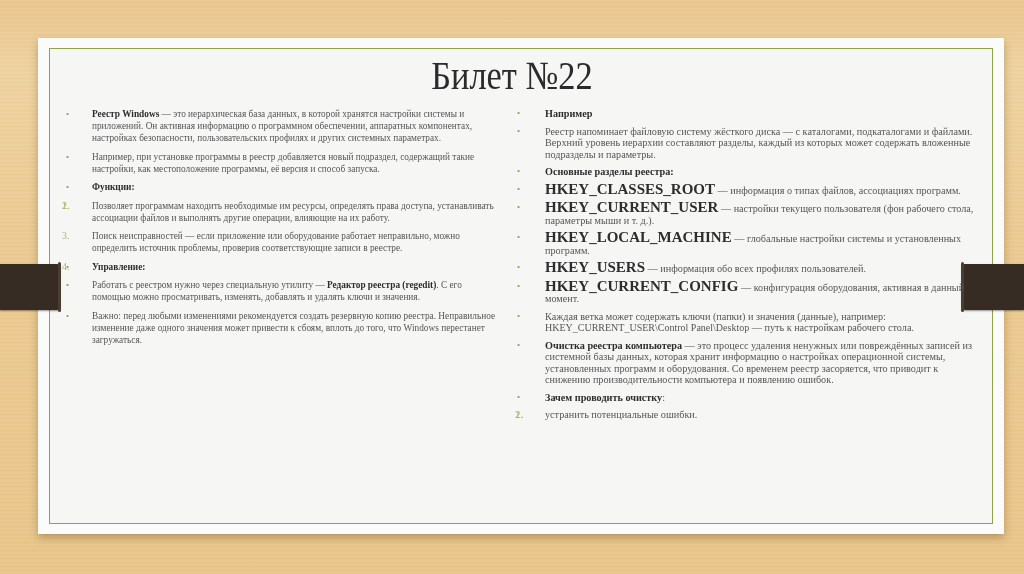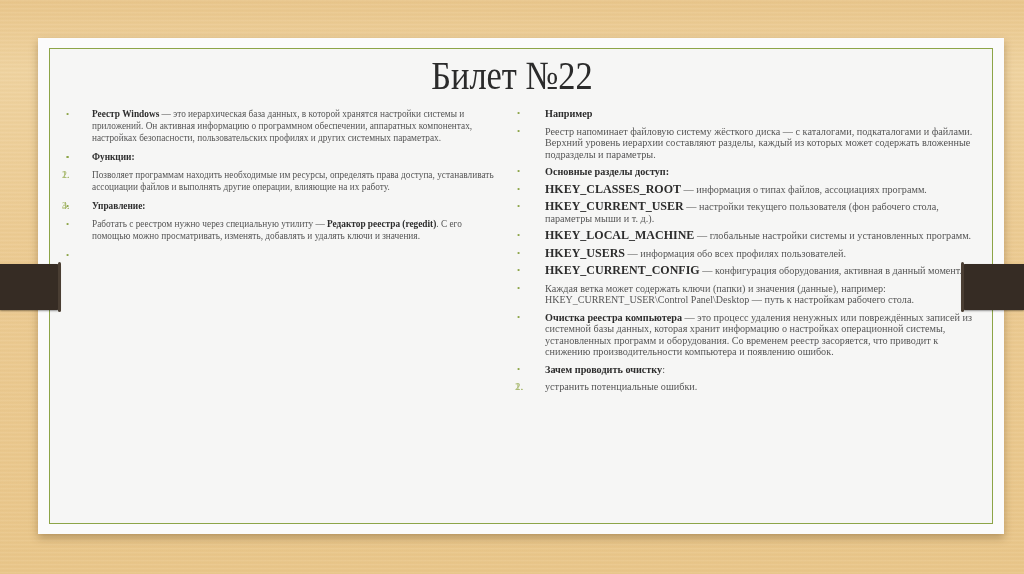--- a/index.html
+++ b/index.html
@@ -48,84 +48,87 @@
     .col.right { left: 512px; width: 462px; font-size: 10.2px; line-height: 11.5px; }
     .item { position: relative; padding-left: 30px; margin-bottom: 6.5px; }
     .col.right .item { padding-left: 33px; margin-bottom: 6px; }
     .marker {
       position: absolute; left: 4px; top: 0; color: #8da548; font-size: 9px;
     }
     .col.right .marker { left: 5px; }
     .marker.num { color: #a7b86d; font-size: 10px; left: 0; }
     .col.right .marker.num { left: 3px; font-size: 11px; }
     .b { font-weight: bold; color: #2d2d2d; }
-    .key { font-weight: bold; color: #2d2d2d; font-size: 12px; }
+    .key { font-weight: bold; color: #2d2d2d; font-size: 15px; }
     .mono-path { font-size: 10px; color: #555; }
   </style>
 </head>
 <body>
 
 <div class="bg-grain"></div>
 <div class="card"></div>
 <div class="frame"></div>
 <div class="tab left"></div>
 <div class="tab right"></div>
 
 <div class="title">Билет №22</div>
 
 <div class="col left">
   <div class="item">
     <span class="marker">•</span>
     <span class="b">Реестр Windows</span><span> — это иерархическая база данных, в которой хранятся настройки системы и приложений. Он активная информацию о программном обеспечении, аппаратных компонентах, настройках безопасности, пользовательских профилях и других системных параметрах.</span>
   </div>
   <div class="item">
     <span class="marker">•</span>
+    <span>Например, при установке программы в реестр добавляется новый подраздел, содержащий такие настройки, как местоположение программы, её версия и способ запуска.</span>
   </div>
   <div class="item">
     <span class="marker">•</span>
     <span class="b">Функции:</span>
   </div>
   <div class="item">
     <span class="marker num">1.</span>
   </div>
   <div class="item">
     <span class="marker num">2.</span>
     <span>Позволяет программам находить необходимые им ресурсы, определять права доступа, устанавливать ассоциации файлов и выполнять другие операции, влияющие на их работу.</span>
   </div>
   <div class="item">
     <span class="marker num">3.</span>
+    <span>Поиск неисправностей — если приложение или оборудование работает неправильно, можно определить источник проблемы, проверив соответствующие записи в реестре.</span>
   </div>
   <div class="item">
     <span class="marker num">4.</span>
   </div>
   <div class="item">
     <span class="marker">•</span>
     <span class="b">Управление:</span>
   </div>
   <div class="item">
     <span class="marker">•</span>
     <span>Работать с реестром нужно через специальную утилиту — </span><span class="b">Редактор реестра (regedit)</span><span>. С его помощью можно просматривать, изменять, добавлять и удалять ключи и значения.</span>
   </div>
   <div class="item">
     <span class="marker">•</span>
+    <span>Важно: перед любыми изменениями рекомендуется создать резервную копию реестра. Неправильное изменение даже одного значения может привести к сбоям, вплоть до того, что Windows перестанет загружаться.</span>
   </div>
 </div>
 
 <div class="col right">
   <div class="item">
     <span class="marker">•</span>
     <span class="b">Например</span>
   </div>
   <div class="item">
     <span class="marker">•</span>
     <span>Реестр напоминает файловую систему жёсткого диска — с каталогами, подкаталогами и файлами. Верхний уровень иерархии составляют разделы, каждый из которых может содержать вложенные подразделы и параметры.</span>
   </div>
   <div class="item">
     <span class="marker">•</span>
-    <span class="b">Основные разделы доступ:</span>
+    <span class="b">Основные разделы реестра:</span>
   </div>
   <div class="item">
     <span class="marker">•</span>
     <span class="key">HKEY_CLASSES_ROOT</span><span> — информация о типах файлов, ассоциациях программ.</span>
   </div>
   <div class="item">
     <span class="marker">•</span>
     <span class="key">HKEY_CURRENT_USER</span><span> — настройки текущего пользователя (фон рабочего стола, параметры мыши и т. д.).</span>
   </div>
   <div class="item">

